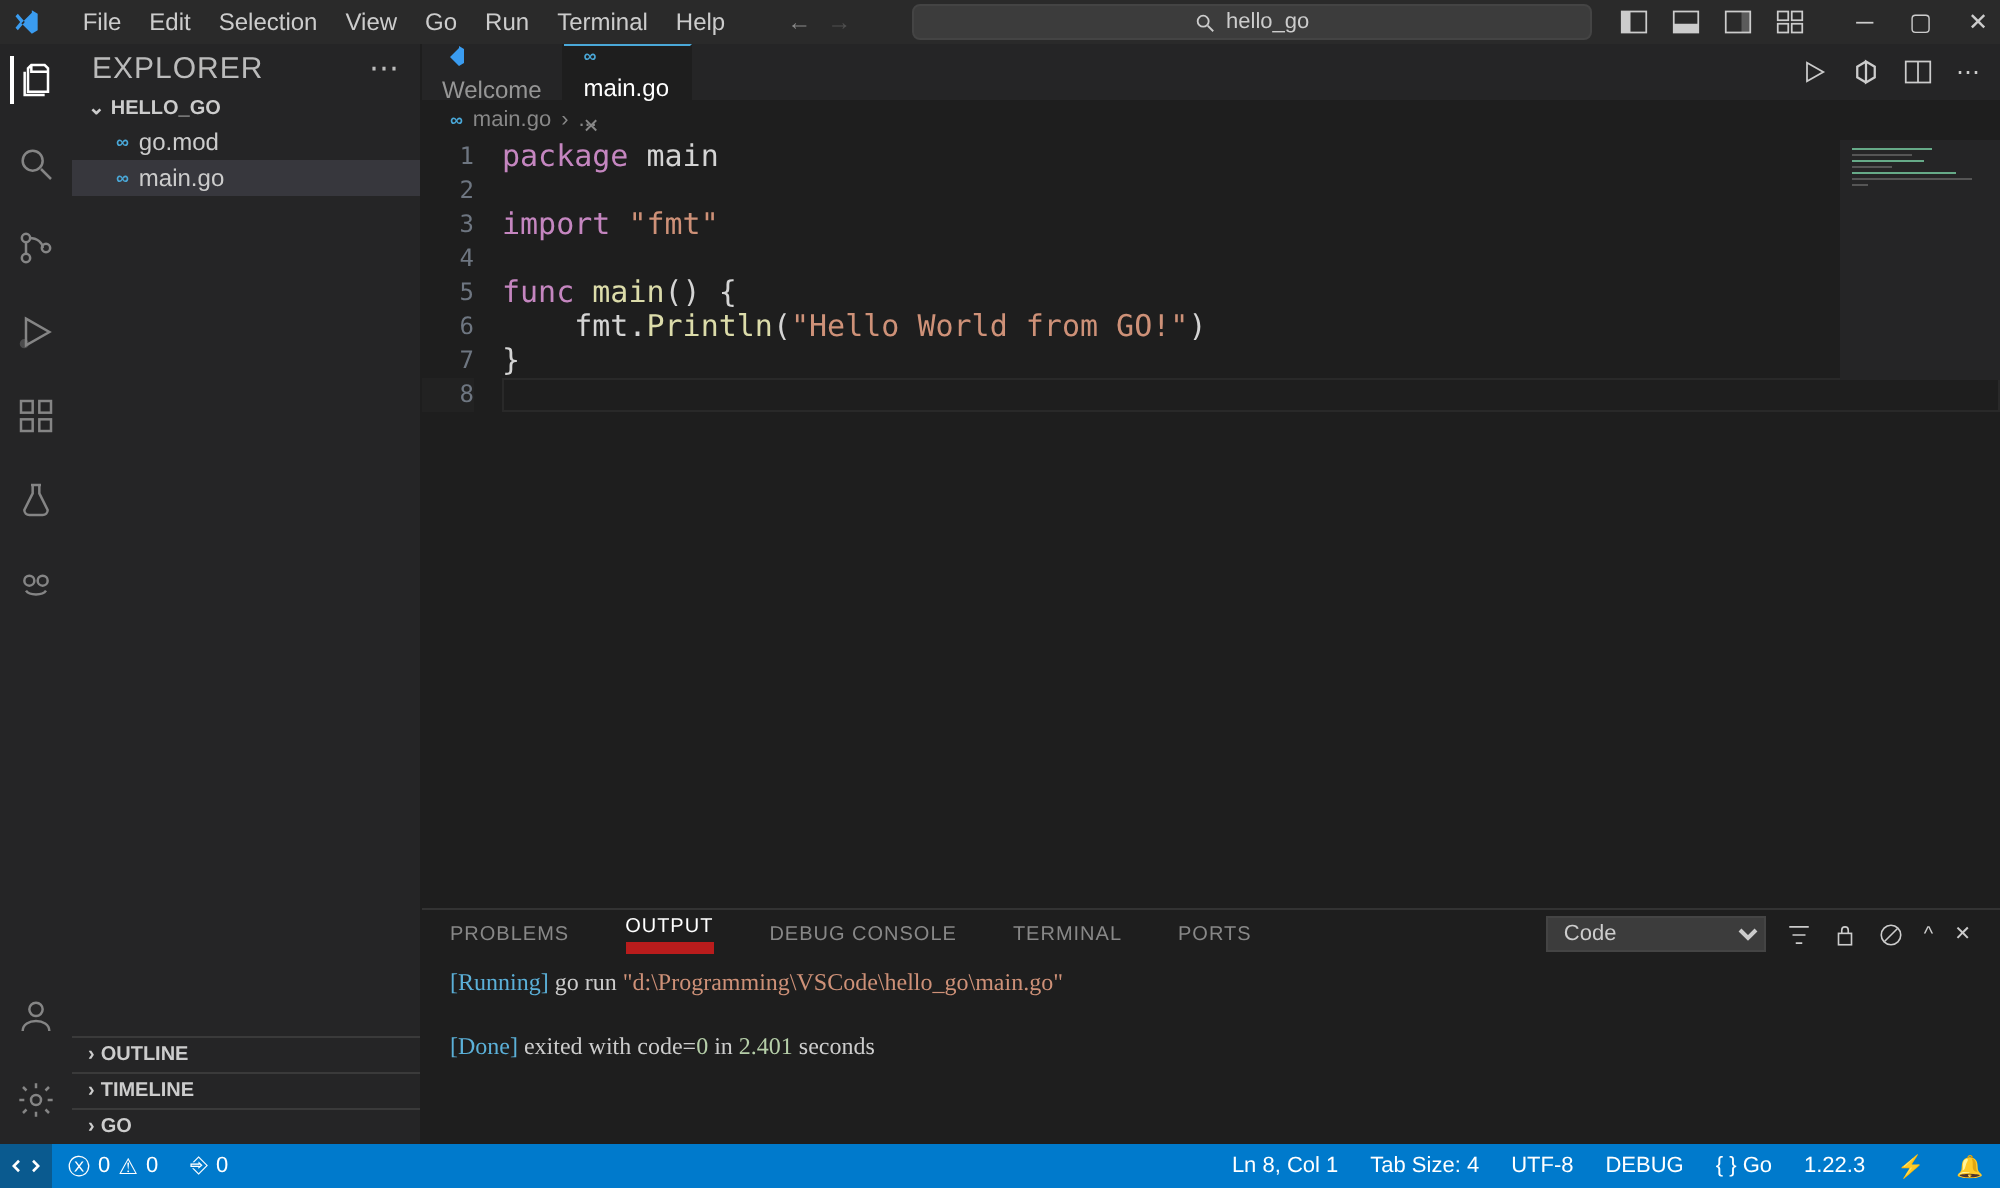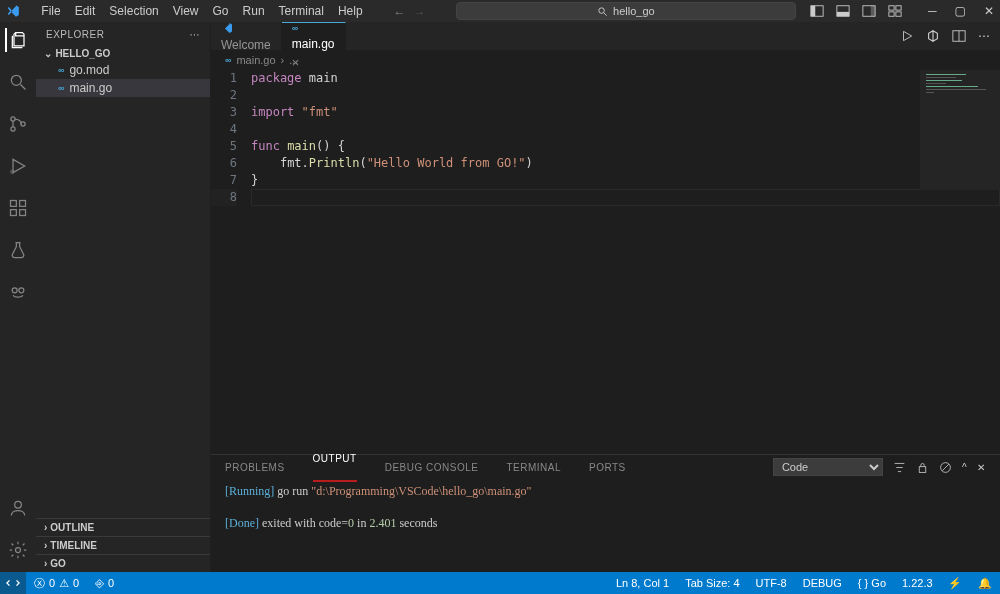--- a/index.html
+++ b/index.html
@@ -50,53 +50,53 @@
 .activitybar .ab-item.active { color:#fff; border-left: 2px solid #fff; margin-left:-2px; padding-left:2px; }
 .activitybar .bottom { margin-top:auto; margin-bottom:10px; display:flex; flex-direction:column; gap:18px; align-items:center;}
 .sidebar {
   width: 175px;
   background: #252526;
   display:flex; flex-direction:column;
   border-right: 1px solid #1e1e1e;
 }
 .sidebar-header {
   height: 24px; display:flex; align-items:center; justify-content:space-between;
-  padding: 0 10px; color:#bbb; font-size:10px; letter-spacing:0.5px;
+  padding: 0 10px; color:#bbb; font-size:15px; letter-spacing:0.5px;
 }
 .tree { flex:1; font-size:12px; }
 .tree .folder { padding: 2px 8px; color:#ccc; font-weight:600; font-size:10px; display:flex; align-items:center; gap:3px;}
 .tree .file { padding: 2px 8px 2px 22px; display:flex; align-items:center; gap:5px; color:#ccc;}
 .tree .file.selected { background: #37373d; }
 .go-icon { color:#4aa8d8; font-weight:bold; font-size:9px; font-style:italic;}
 .sidebar-sections .section { padding: 3px 8px; color:#ccc; font-size:10px; font-weight:600; display:flex; align-items:center; gap:3px; border-top:1px solid #3a3a3a;}
 
 .editor-area { flex:1; display:flex; flex-direction:column; background:#1e1e1e; min-width:0;}
 .tabs { height:28px; background:#252526; display:flex; align-items:stretch; }
 .tab { display:flex; align-items:flex-start; gap:4px; padding: 0 10px; color:#969696; font-size:12px; border-right:1px solid #1e1e1e;flex-direction:column; }
 .tab.active { background:#1e1e1e; color:#fff; border-top:1px solid #4aa8d8; }
 .tab .close { color:#888; font-size:13px; }
 .tab-actions { margin-left:auto; display:flex; gap:12px; align-items:center; padding:0 10px; color:#ccc;}
 .breadcrumb { height:20px; display:flex; align-items:center; gap:5px; padding:0 14px; color:#888; font-size:11px;}
 .code-wrap { flex:1; display:flex; position:relative; }
 .gutter { width:34px; text-align:right; padding:0 8px 0 0; color:#6e7681; font-family:Consolas,monospace; font-size:12px; line-height:17px; }
-.code { flex:1; font-family:Consolas,monospace; font-size:12px; line-height:17px; white-space:pre; color:#d4d4d4; padding-left:6px; border-left: 0px solid transparent; }
+.code { flex:1; font-family:Consolas,monospace; font-size:15px; line-height:17px; white-space:pre; color:#d4d4d4; padding-left:6px; border-left: 0px solid transparent; }
 .code .line { height:17px; }
 .code .line.current, .gutter .ln.current-ln { background: rgba(255,255,255,0.02); }
 .kw { color:#c586c0; }
 .ident { color:#d4d4d4; }
 .func-name { color:#dcdcaa; }
 .punc { color:#d4d4d4; }
 .str { color:#ce9178; }
 .minimap { position:absolute; right:0; top:0; width:80px; height:120px; background:#252526; }
 .minimap .bar { height:1px; background:#555; margin:2px 6px; }
 .minimap .hl { background:#6a8; }
 
 .panel { height:118px; border-top:1px solid #333; display:flex; flex-direction:column; background:#1e1e1e;}
 .panel-tabs { height:24px; display:flex; align-items:center; gap:28px; padding:0 14px; color:#888; font-size:10px; letter-spacing:0.5px;}
-.panel-tabs .ptab.active { color:#fff; border-bottom:2px solid #b91c1c; padding-bottom:16px;}
+.panel-tabs .ptab.active { color:#fff; border-bottom:6px solid #b91c1c; padding-bottom:2px;}
 .panel-right { margin-left:auto; display:flex; align-items:center; gap:10px; }
 .panel-right select {
   background:#3c3c3c; color:#ccc; border:1px solid #444; font-size:11px; height:18px; width:110px; padding:0 4px;
 }
 .panel-right .picon { color:#ccc; }
 .panel-body { flex:1; padding:4px 14px; font-family:Liberation Serif, serif; font-size:12px; line-height:16px; color:#ccc;}
 .out-info { color:#5bb0d8;}
 .out-done { color:#5bb0d8;}
 .out-num { color:#b5cea8;}
 .out-str { color:#ce9178;}

